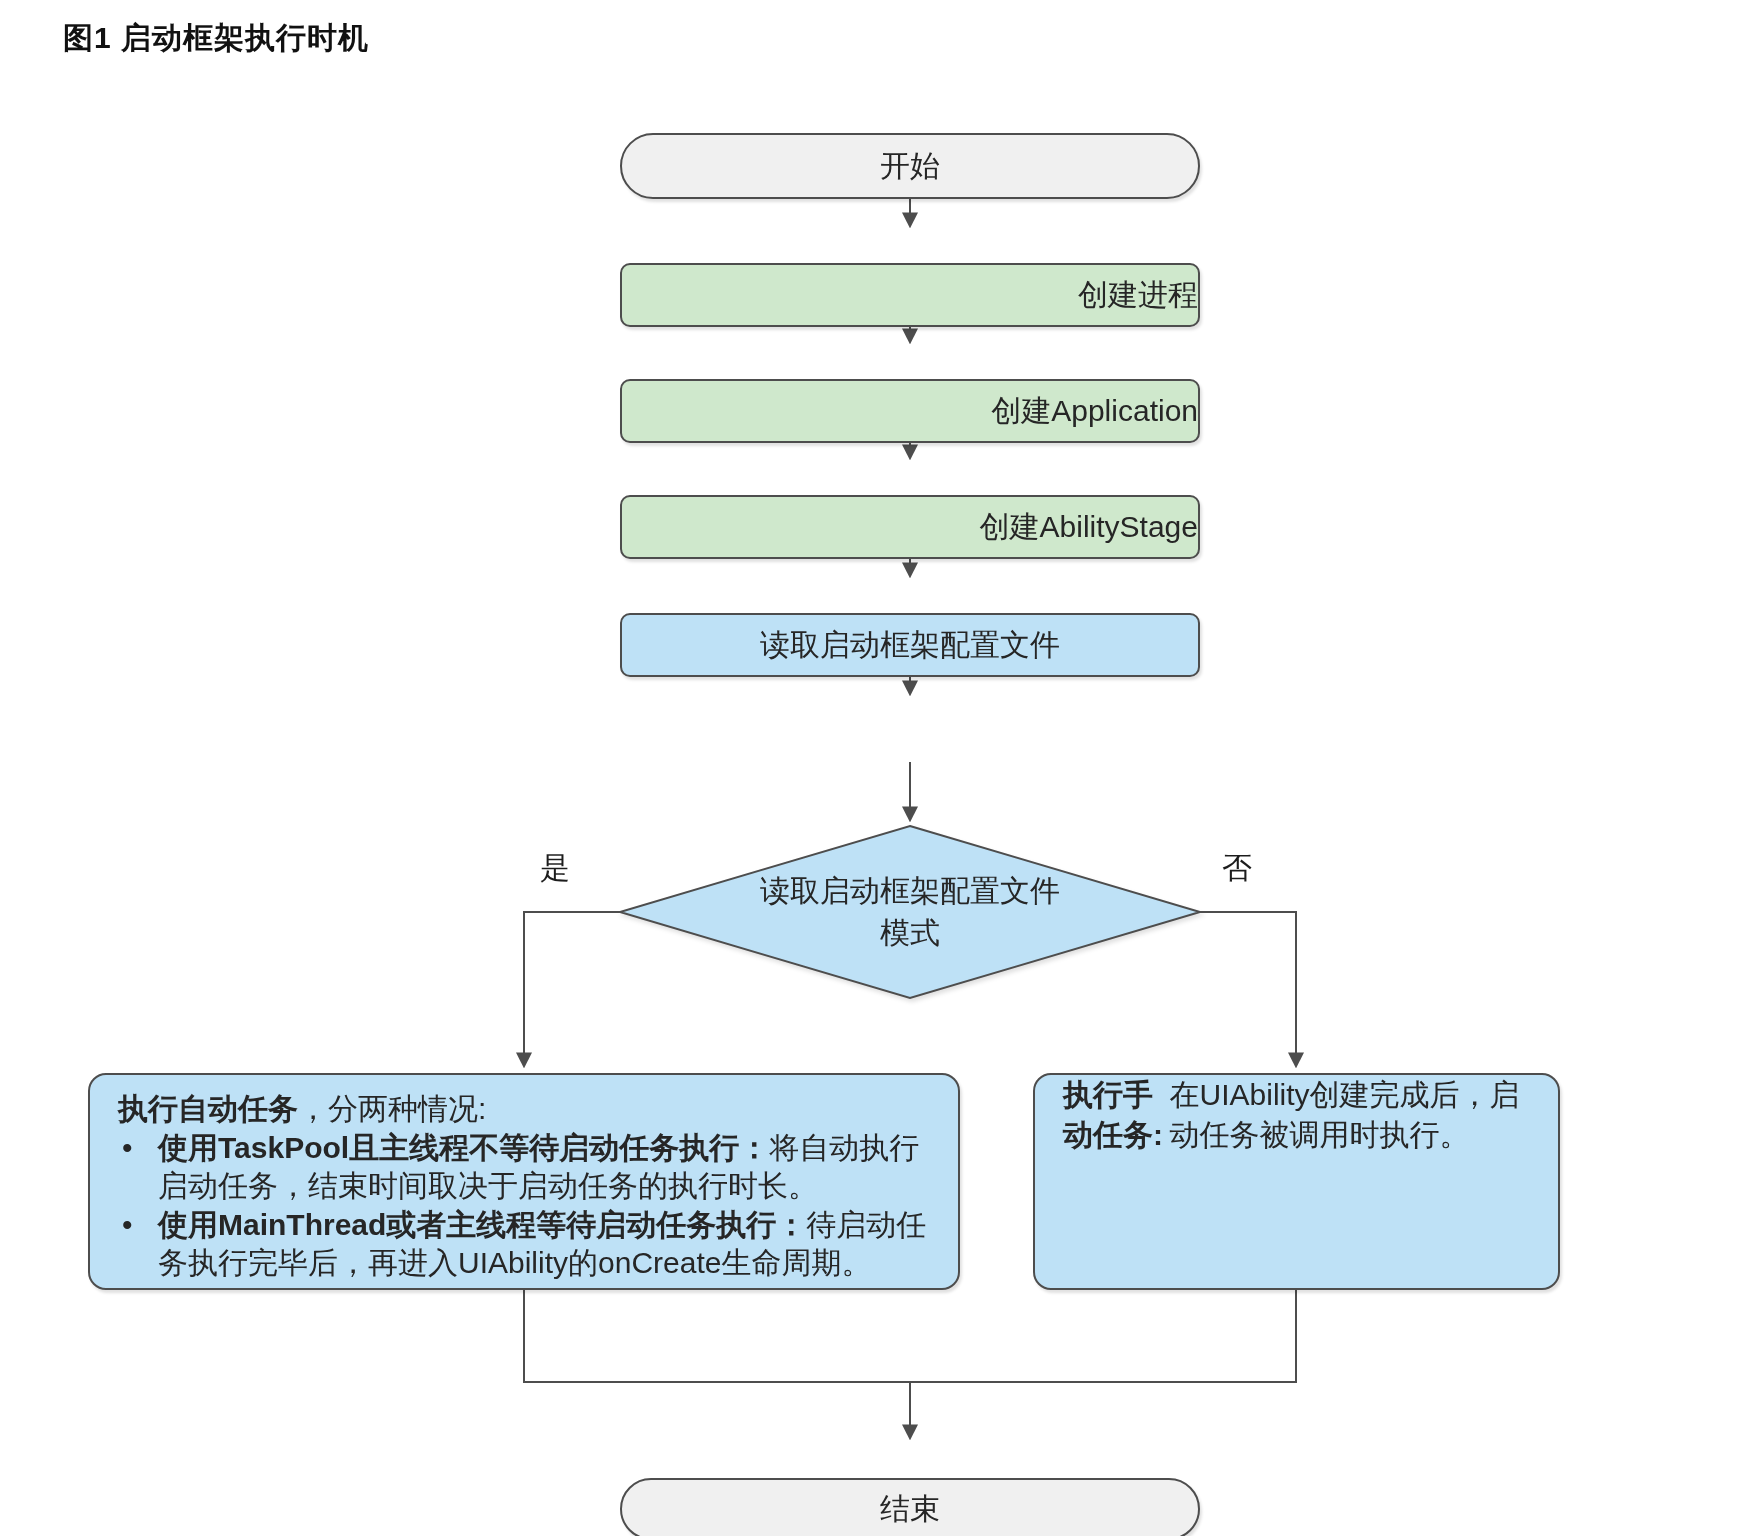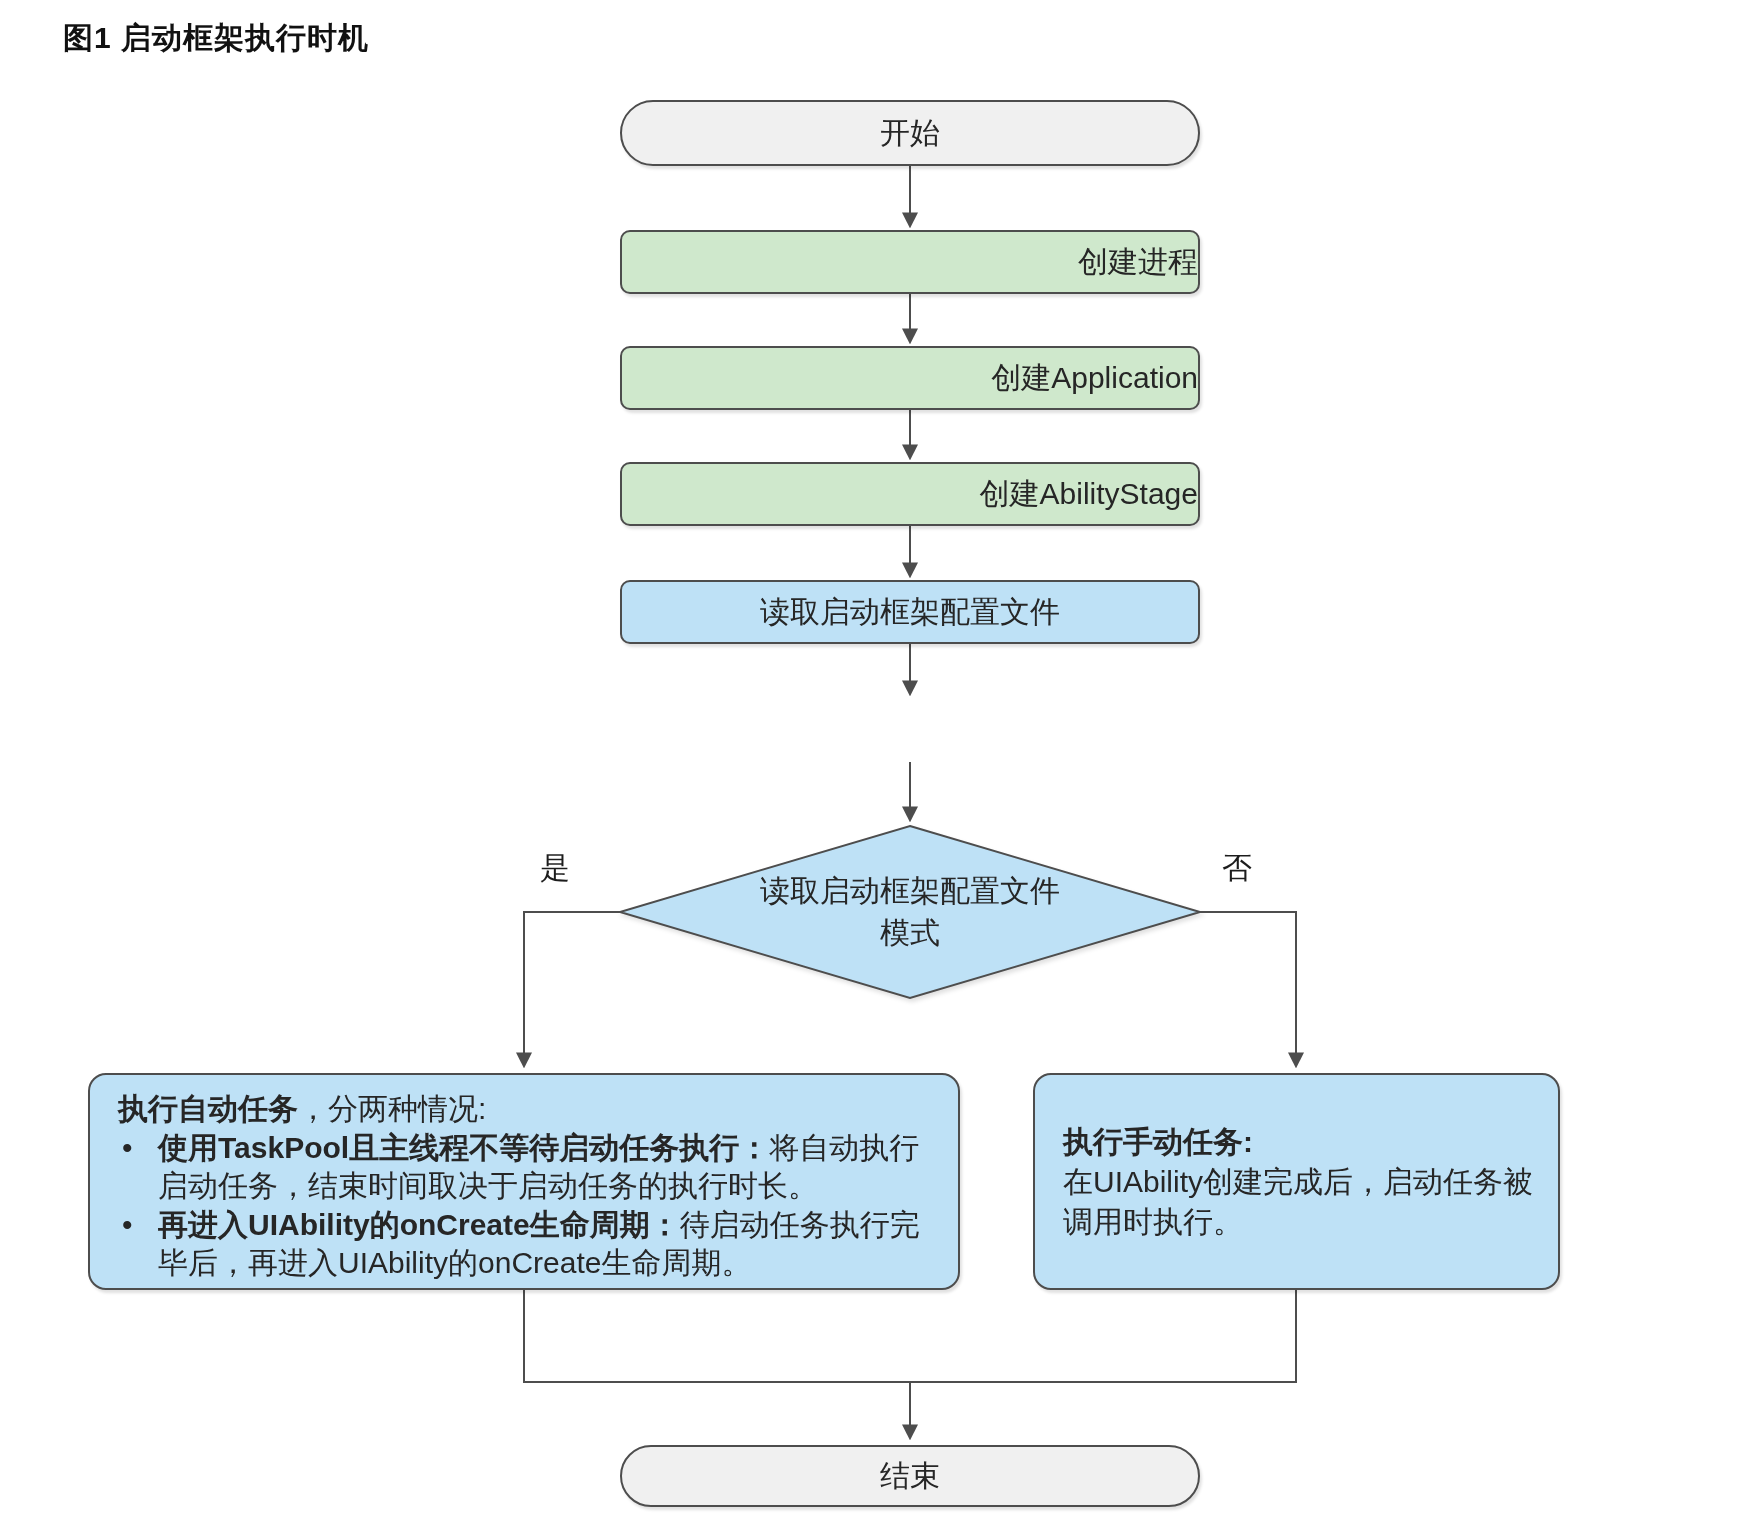--- a/index.html
+++ b/index.html
@@ -17,20 +17,21 @@
     font-size:30px;font-weight:700;color:#111;
     letter-spacing:1px;
   }
   .node{
     position:absolute;box-sizing:border-box;
     border:2px solid var(--border,#4d4d4d);
     display:flex;align-items:center;justify-content:center;
     font-size:30px;color:var(--text,#262626);
     box-shadow:2px 3px 3px rgba(0,0,0,0.12);
     text-align:center;
+    margin-top:33px;
   }
   .terminal{background:var(--terminal-gray,#f0f0f0);border-radius:33px;}
   .process{background:var(--process-green,#cfe8cc);border-radius:10px;justify-content:flex-end;}
   .data{background:var(--io-blue,#bee1f6);border-radius:10px;}
   .col{left:620px;width:580px;}
   #connectors{position:absolute;left:0;top:0;}
   #connectors line,#connectors polyline{
     stroke:var(--connector,#4d4d4d);stroke-width:2;fill:none;
   }
   #arrowhead path{fill:var(--connector,#4d4d4d);}
@@ -51,21 +52,21 @@
     background:var(--io-blue,#bee1f6);
     border:2px solid var(--border,#4d4d4d);
     border-radius:18px;
     box-shadow:2px 3px 3px rgba(0,0,0,0.12);
     font-size:30px;line-height:38.5px;color:var(--text,#262626);
   }
   #auto-box{left:88px;top:1073px;width:872px;height:217px;padding:15px 26px 0 28px;}
   #manual-box{
     left:1033px;top:1073px;width:527px;height:217px;
     padding:0 24px 0 28px;line-height:40px;
-    display:flex;flex-direction:column;justify-content:center;
+    display:flex;flex-direction:row;justify-content:center;
   }
   .bold{font-weight:700;}
   .bullet{display:flex;}
   .b-dot{width:36px;flex:0 0 36px;padding-left:4px;}
   .b-text{flex:1;}
 </style>
 </head>
 <body>
 
 <div id="canvas">
@@ -121,21 +122,21 @@
   <div class="branch-label" style="left:1222px;top:848px;">否</div>
 
   <div id="auto-box" class="big-box">
     <div><span class="bold">执行自动任务</span><span>，分两种情况:</span></div>
     <div class="bullet">
       <span class="b-dot">•</span>
       <span class="b-text"><span class="bold">使用TaskPool且主线程不等待启动任务执行：</span><span>将自动执行启动任务，结束时间取决于启动任务的执行时长。</span></span>
     </div>
     <div class="bullet">
       <span class="b-dot">•</span>
-      <span class="b-text"><span class="bold">再进入UIAbility的onCreate生命周期：</span><span>待启动任务执行完毕后，再进入UIAbility的onCreate生命周期。</span></span>
+      <span class="b-text"><span class="bold">使用MainThread或者主线程等待启动任务执行：</span><span>待启动任务执行完毕后，再进入UIAbility的onCreate生命周期。</span></span>
     </div>
   </div>
 
   <div id="manual-box" class="big-box">
     <div class="bold">执行手动任务:</div>
     <div>在UIAbility创建完成后，启动任务被调用时执行。</div>
   </div>
 
   <div class="node terminal col" style="top:1445px;height:62px;">
     <span>结束</span>

